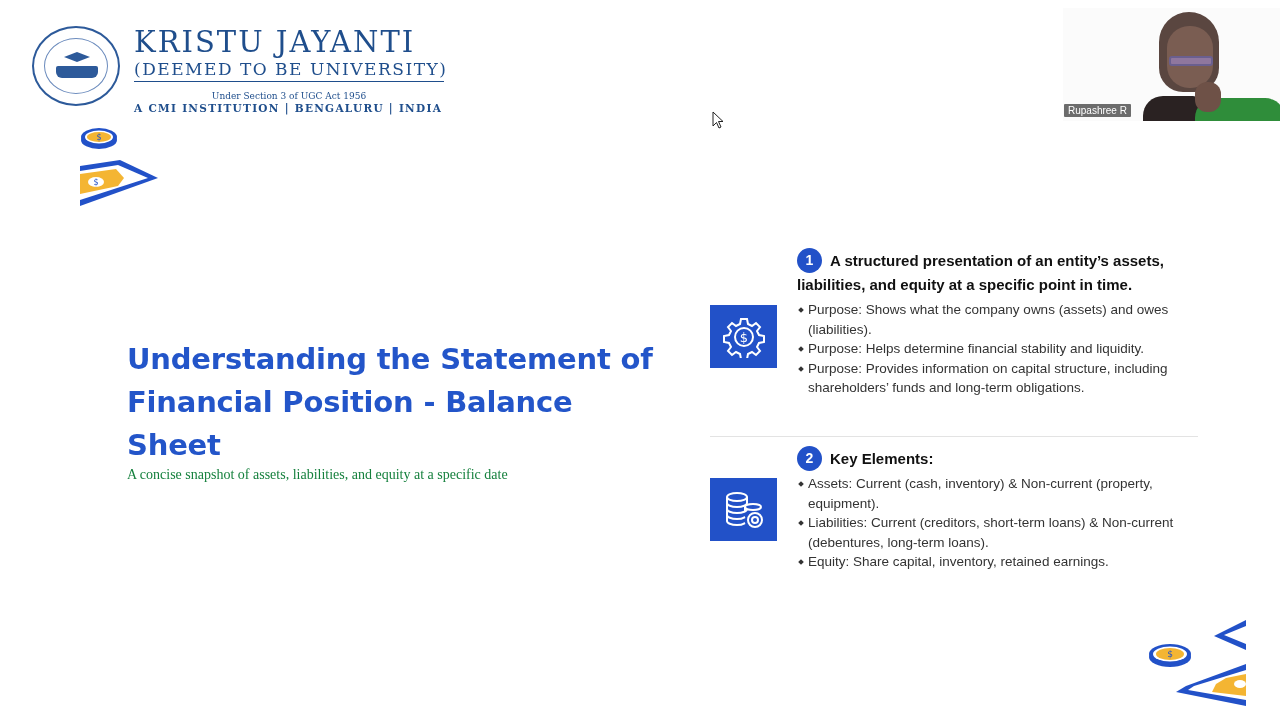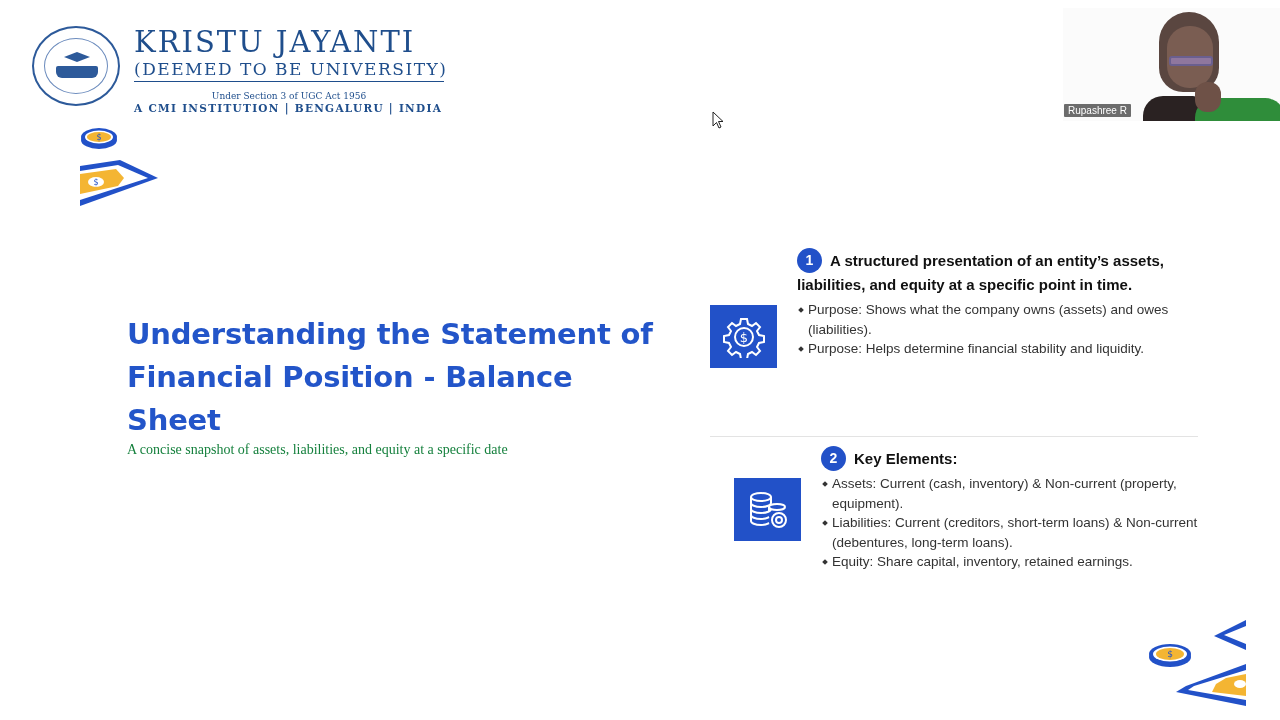--- a/index.html
+++ b/index.html
@@ -24,27 +24,27 @@
   .video .glasses { position: absolute; left: 106px; top: 48px; width: 44px; height: 10px; border: 2px solid #6a5f8f; border-radius: 3px; background: rgba(160,140,220,0.55); }
   .video .shoulder-l { position: absolute; left: 80px; top: 88px; width: 60px; height: 30px; background: #2a2222; border-radius: 20px 10px 0 0; }
   .video .shoulder-r { position: absolute; left: 132px; top: 90px; width: 90px; height: 30px; background: #2f8d3a; border-radius: 20px 20px 0 0; }
   .video .hand { position: absolute; left: 132px; top: 74px; width: 26px; height: 30px; background: #6e5147; border-radius: 12px; }
   .name-tag { position: absolute; left: 1px; top: 96px; padding: 1px 4px; background: rgba(60,60,60,0.75); color: #fff; font-family: "Liberation Sans", sans-serif; font-size: 10px; border-radius: 1px; }
 
   .cursor { position: absolute; left: 712px; top: 111px; width: 12px; height: 18px; }
 
   .deco { position: absolute; }
 
-  .hero { position: absolute; left: 127px; top: 313px; width: 540px; }
+  .hero { position: absolute; left: 127px; top: 338px; width: 540px; }
   .hero-title { color: #2355c9; font-family: "DejaVu Sans", sans-serif; font-weight: bold; font-size: 29px; line-height: 43px; letter-spacing: -0.2px; }
   .hero-sub { color: #15803d; font-family: Liberation Serif, serif; font-size: 14px; }
 
   .section { position: absolute; left: 710px; width: 490px; }
   .sec1 { top: 248px; }
-  .sec2 { top: 446px; margin-left: 24px; }
+  .sec2 { top: 446px; }
   .icon-box { position: absolute; left: 0; width: 67px; height: 63px; background: #2251c8; display: flex; align-items: center; justify-content: center; }
   .sec1 .icon-box { top: 57px; }
   .sec2 .icon-box { top: 32px; }
   .sec-body { margin-left: 87px; }
   .sec-heading { font-family: Liberation Sans, sans-serif; font-weight: bold; font-size: 15px; line-height: 24px; color: #111; }
   .num-badge { display: inline-block; width: 25px; height: 25px; border-radius: 50%; background: #2251c8; color: #fff; font-size: 14px; text-align: center; line-height: 25px; margin-right: 8px; vertical-align: 1px; }
   .bullets { list-style: none; margin-top: 3px; }
   .bullets li { position: relative; padding-left: 11px; font-family: "Liberation Sans", sans-serif; font-size: 13.5px; line-height: 19.5px; color: #333; }
   .bullets li::before { content: ""; position: absolute; left: 2px; top: 8px; width: 4px; height: 4px; background: #333; transform: rotate(45deg); }
   .divider { position: absolute; left: 710px; top: 436px; width: 488px; height: 1px; background: #e3e3e3; }
@@ -126,20 +126,21 @@
       <text x="21" y="26" font-size="13" text-anchor="middle" fill="#fff" stroke="none" font-family="DejaVu Sans, sans-serif">$</text>
     </svg>
   </div>
   <div class="sec-body">
     <div class="sec-heading">
       <span class="num-badge">1</span><span>A structured presentation of an entity’s assets, liabilities, and equity at a specific point in time.</span>
     </div>
     <ul class="bullets">
       <li>Purpose: Shows what the company owns (assets) and owes (liabilities).</li>
       <li>Purpose: Helps determine financial stability and liquidity.</li>
+      <li>Purpose: Provides information on capital structure, including shareholders’ funds and long-term obligations.</li>
     </ul>
   </div>
 </div>
 
 <div class="divider"></div>
 
 <div class="section sec2">
   <div class="icon-box">
     <svg width="42" height="40" viewBox="0 0 42 40" fill="none" stroke="#fff" stroke-width="2">
       <ellipse cx="14" cy="7" rx="10" ry="4"></ellipse>

